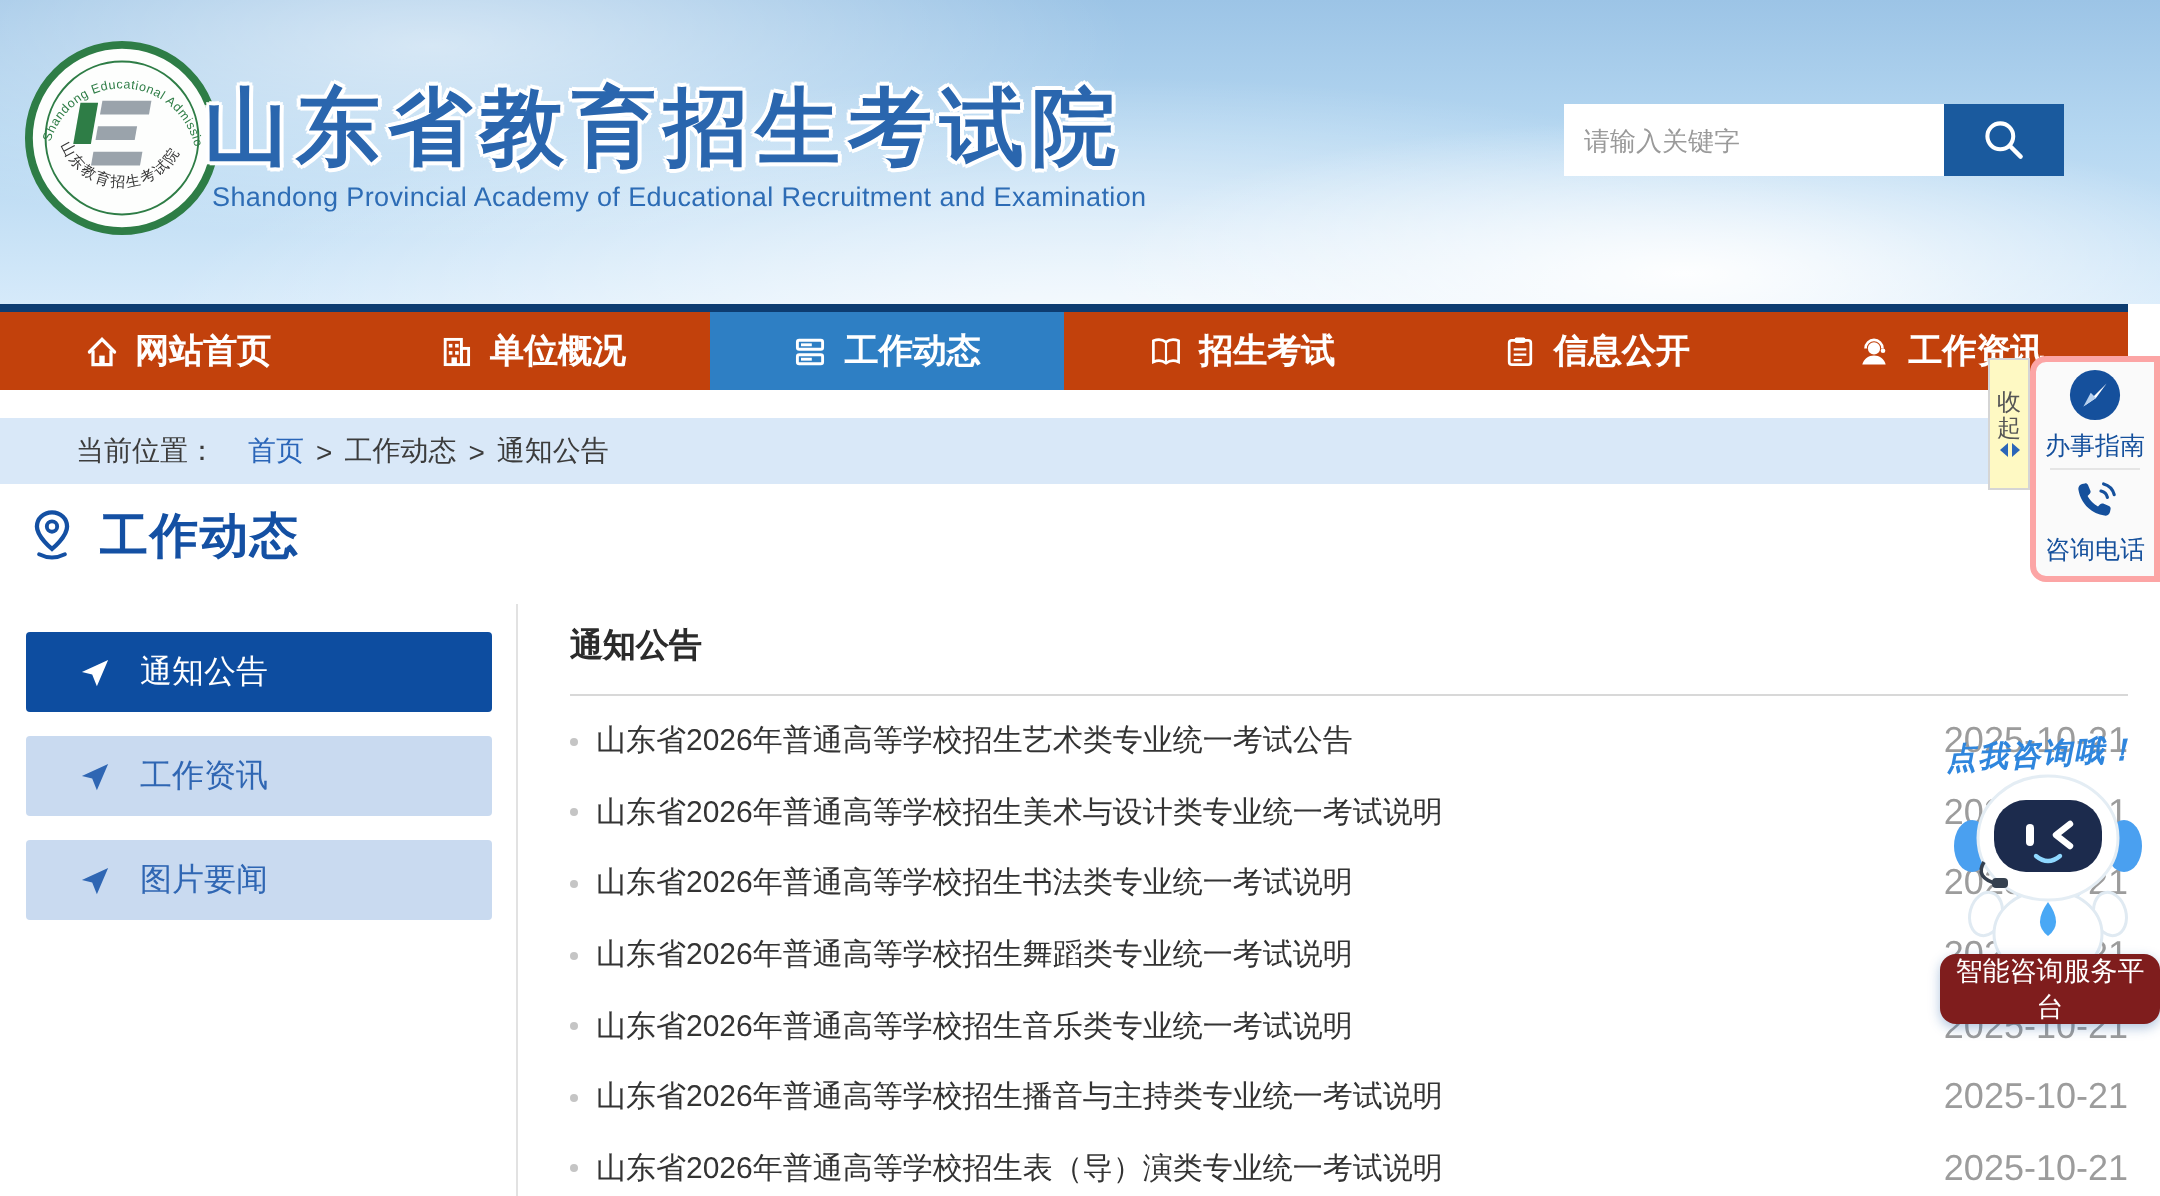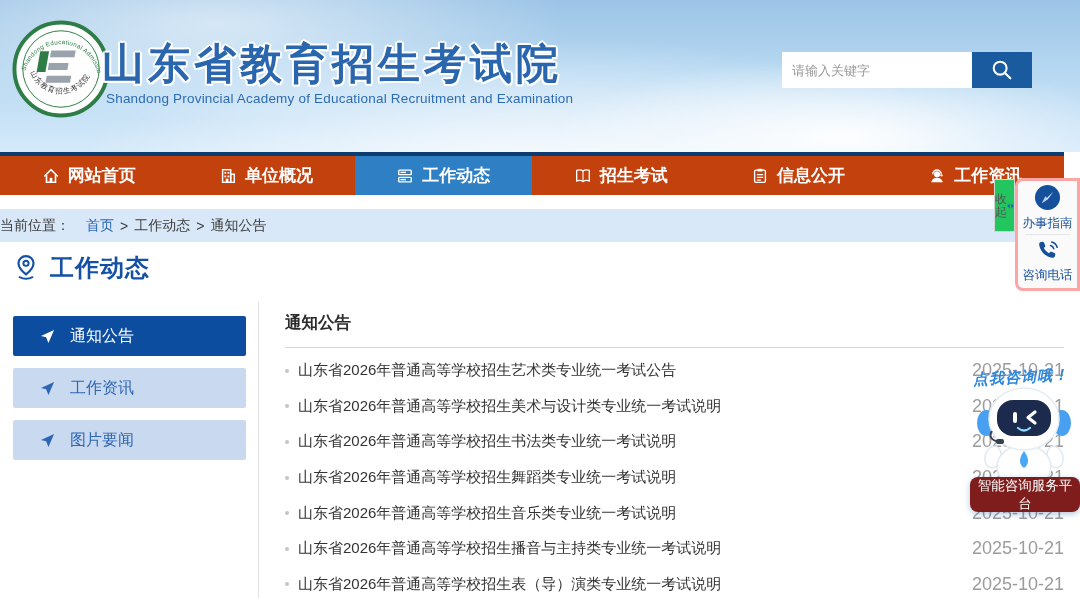--- a/index.html
+++ b/index.html
@@ -29,21 +29,21 @@
   
   #nav{position:absolute;left:0;top:152px;width:1064px;height:39px;background:#c2410c;
     border-top:4px solid #0d3c71;display:flex;}
   .nav-item{flex:1;display:flex;align-items:center;justify-content:center;gap:8px;
     color:#fff;font-size:17px;font-weight:bold;cursor:pointer;}
   .nav-item.active{background:#2e7fc4;}
   .nav-item svg{flex:0 0 auto;}
 
   
   #breadcrumb{position:absolute;left:0;top:209px;width:1080px;height:33px;background:#d9e8f8;
-    display:flex;align-items:center;box-sizing:border-box;font-size:14px;color:#3c3c3c;}
+    display:flex;align-items:center;padding-left:38px;box-sizing:border-box;font-size:14px;color:#3c3c3c;}
   #breadcrumb .crumb-link{color:#2a65b8;cursor:pointer;margin-left:10px;}
   #breadcrumb span{margin-right:6px;}
 
   
   #page-title-row{position:absolute;left:13px;top:252px;display:flex;align-items:center;gap:11px;}
   #page-title-row .ptitle{font-size:24px;font-weight:bold;color:#1450a3;letter-spacing:1px;}
 
   
   #sidebar{position:absolute;left:13px;top:316px;width:233px;}
   .side-item{width:233px;height:40px;display:flex;align-items:center;padding-left:27px;
@@ -56,22 +56,22 @@
   
   #main{position:absolute;left:285px;top:312px;width:779px;}
   .section-title{font-size:16.5px;font-weight:bold;color:#2b2b2b;padding-bottom:13px;
     border-bottom:1px solid #d8d8d8;}
   .news-row{height:35.6px;display:flex;align-items:center;}
   .bullet{width:4px;height:4px;border-radius:50%;background:#c5c5c5;margin-right:9px;flex:0 0 auto;}
   .row-title{font-size:15px;color:#333;cursor:pointer;white-space:nowrap;}
   .row-date{margin-left:auto;font-size:18px;color:#9c9c9c;}
 
   
-  #collapse-tab{position:absolute;left:994px;top:179px;width:21px;height:53px;background:#22c55e;
-    border:1px solid #d5d5d5;box-sizing:border-box;display:flex;flex-direction:row;align-items:center;
+  #collapse-tab{position:absolute;left:994px;top:179px;width:21px;height:66px;background:#fef9c3;
+    border:1px solid #d5d5d5;box-sizing:border-box;display:flex;flex-direction:column;align-items:center;
     justify-content:center;cursor:pointer;z-index:7;}
   #collapse-tab .vtext{width:14px;font-size:12px;line-height:13px;color:#555;text-align:center;word-break:break-all;}
   #float-panel{position:absolute;left:1015px;top:178px;width:65px;height:113px;background:#fafafa;
     border:3px solid #fca5a5;box-sizing:border-box;border-radius:8px 0 0 8px;z-index:7;
     display:flex;flex-direction:column;}
   .panel-cell{flex:1;display:flex;flex-direction:column;align-items:center;justify-content:center;
     gap:4px;cursor:pointer;}
   .panel-cell .plabel{font-size:12.5px;color:#15509c;}
   .panel-divider{height:1px;background:#e5e5e5;margin:0 7px;}
 

